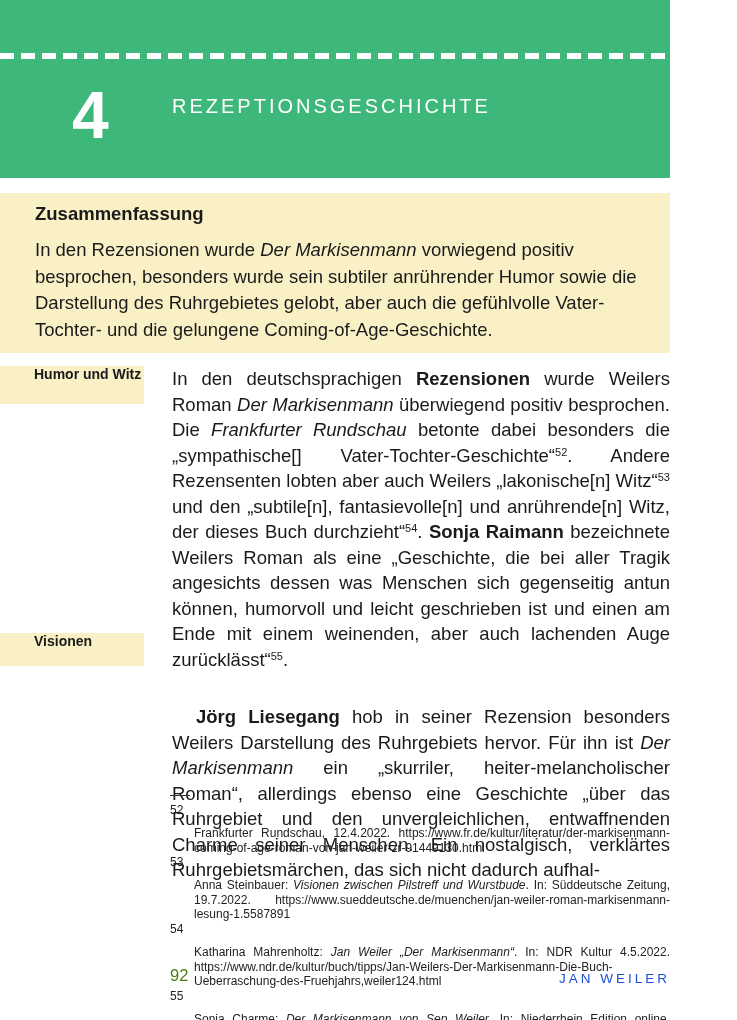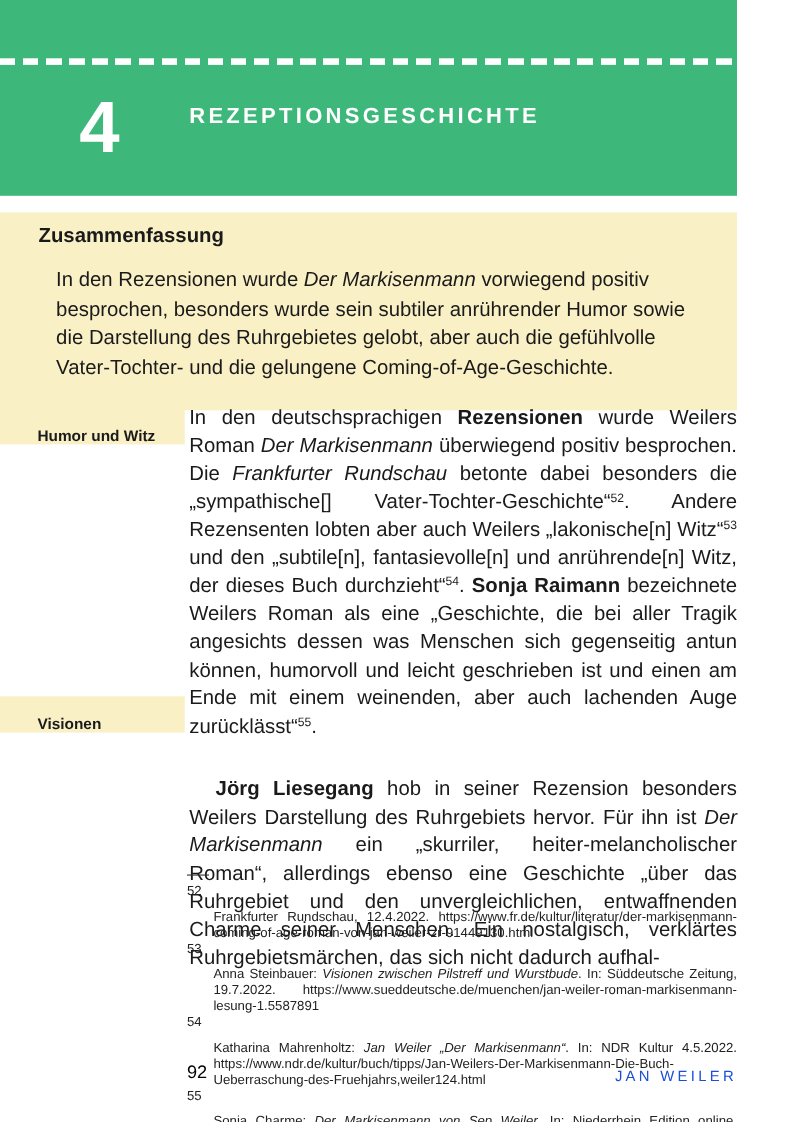--- a/index.html
+++ b/index.html
@@ -31,21 +31,21 @@
     left: 72px; top: 82px;
     font-size: 66px;
     font-weight: bold;
     color: #ffffff;
     line-height: 1;
   }
   .chapter-title {
     position: absolute;
     left: 172px; top: 95px;
     font-size: 20px;
-    font-weight: bold;
+    font-weight: normal;
     letter-spacing: 3px;
     color: #ffffff;
     white-space: nowrap;
   }
 
   
   .summary-box {
     position: absolute;
     top: 193px; left: 0;
     width: 670px;
@@ -55,32 +55,32 @@
   }
   .summary-heading {
     font-size: 18.5px;
     font-weight: bold;
     line-height: 22px;
     margin: 0 0 12px 0;
   }
   .summary-text {
     font-size: 18.5px;
     line-height: 26.5px;
-    margin: 16px;
+    margin: 0;
   }
 
   
   .margin-label {
     position: absolute;
     left: 0;
-    width: 168px;
+    width: 144px;
     box-sizing: border-box;
     background: var(--cream, #faf0c6);
     display: flex;
-    align-items: flex-end;
+    align-items: flex-start;
     padding-left: 34px;
     font-size: 14px;
     font-weight: bold;
     color: #1a1a1a;
   }
   .margin-label.first  { top: 366px; height: 38px; }
   .margin-label.second { top: 633px; height: 33px; }
 
   
   .body-col {
@@ -126,21 +126,21 @@
     text-align: justify;
     overflow-wrap: anywhere;
     margin-top: 23px;
   }
 
   
   .page-number {
     position: absolute;
     left: 170px; top: 966px;
     font-size: 16.5px;
-    color: #000000;
+    color: #4d7c0f;
   }
   .running-footer {
     position: absolute;
     right: 67px; top: 971px;
     font-size: 13.5px;
     letter-spacing: 3px;
     color: #1d4ed8;
     white-space: nowrap;
   }
 </style>

